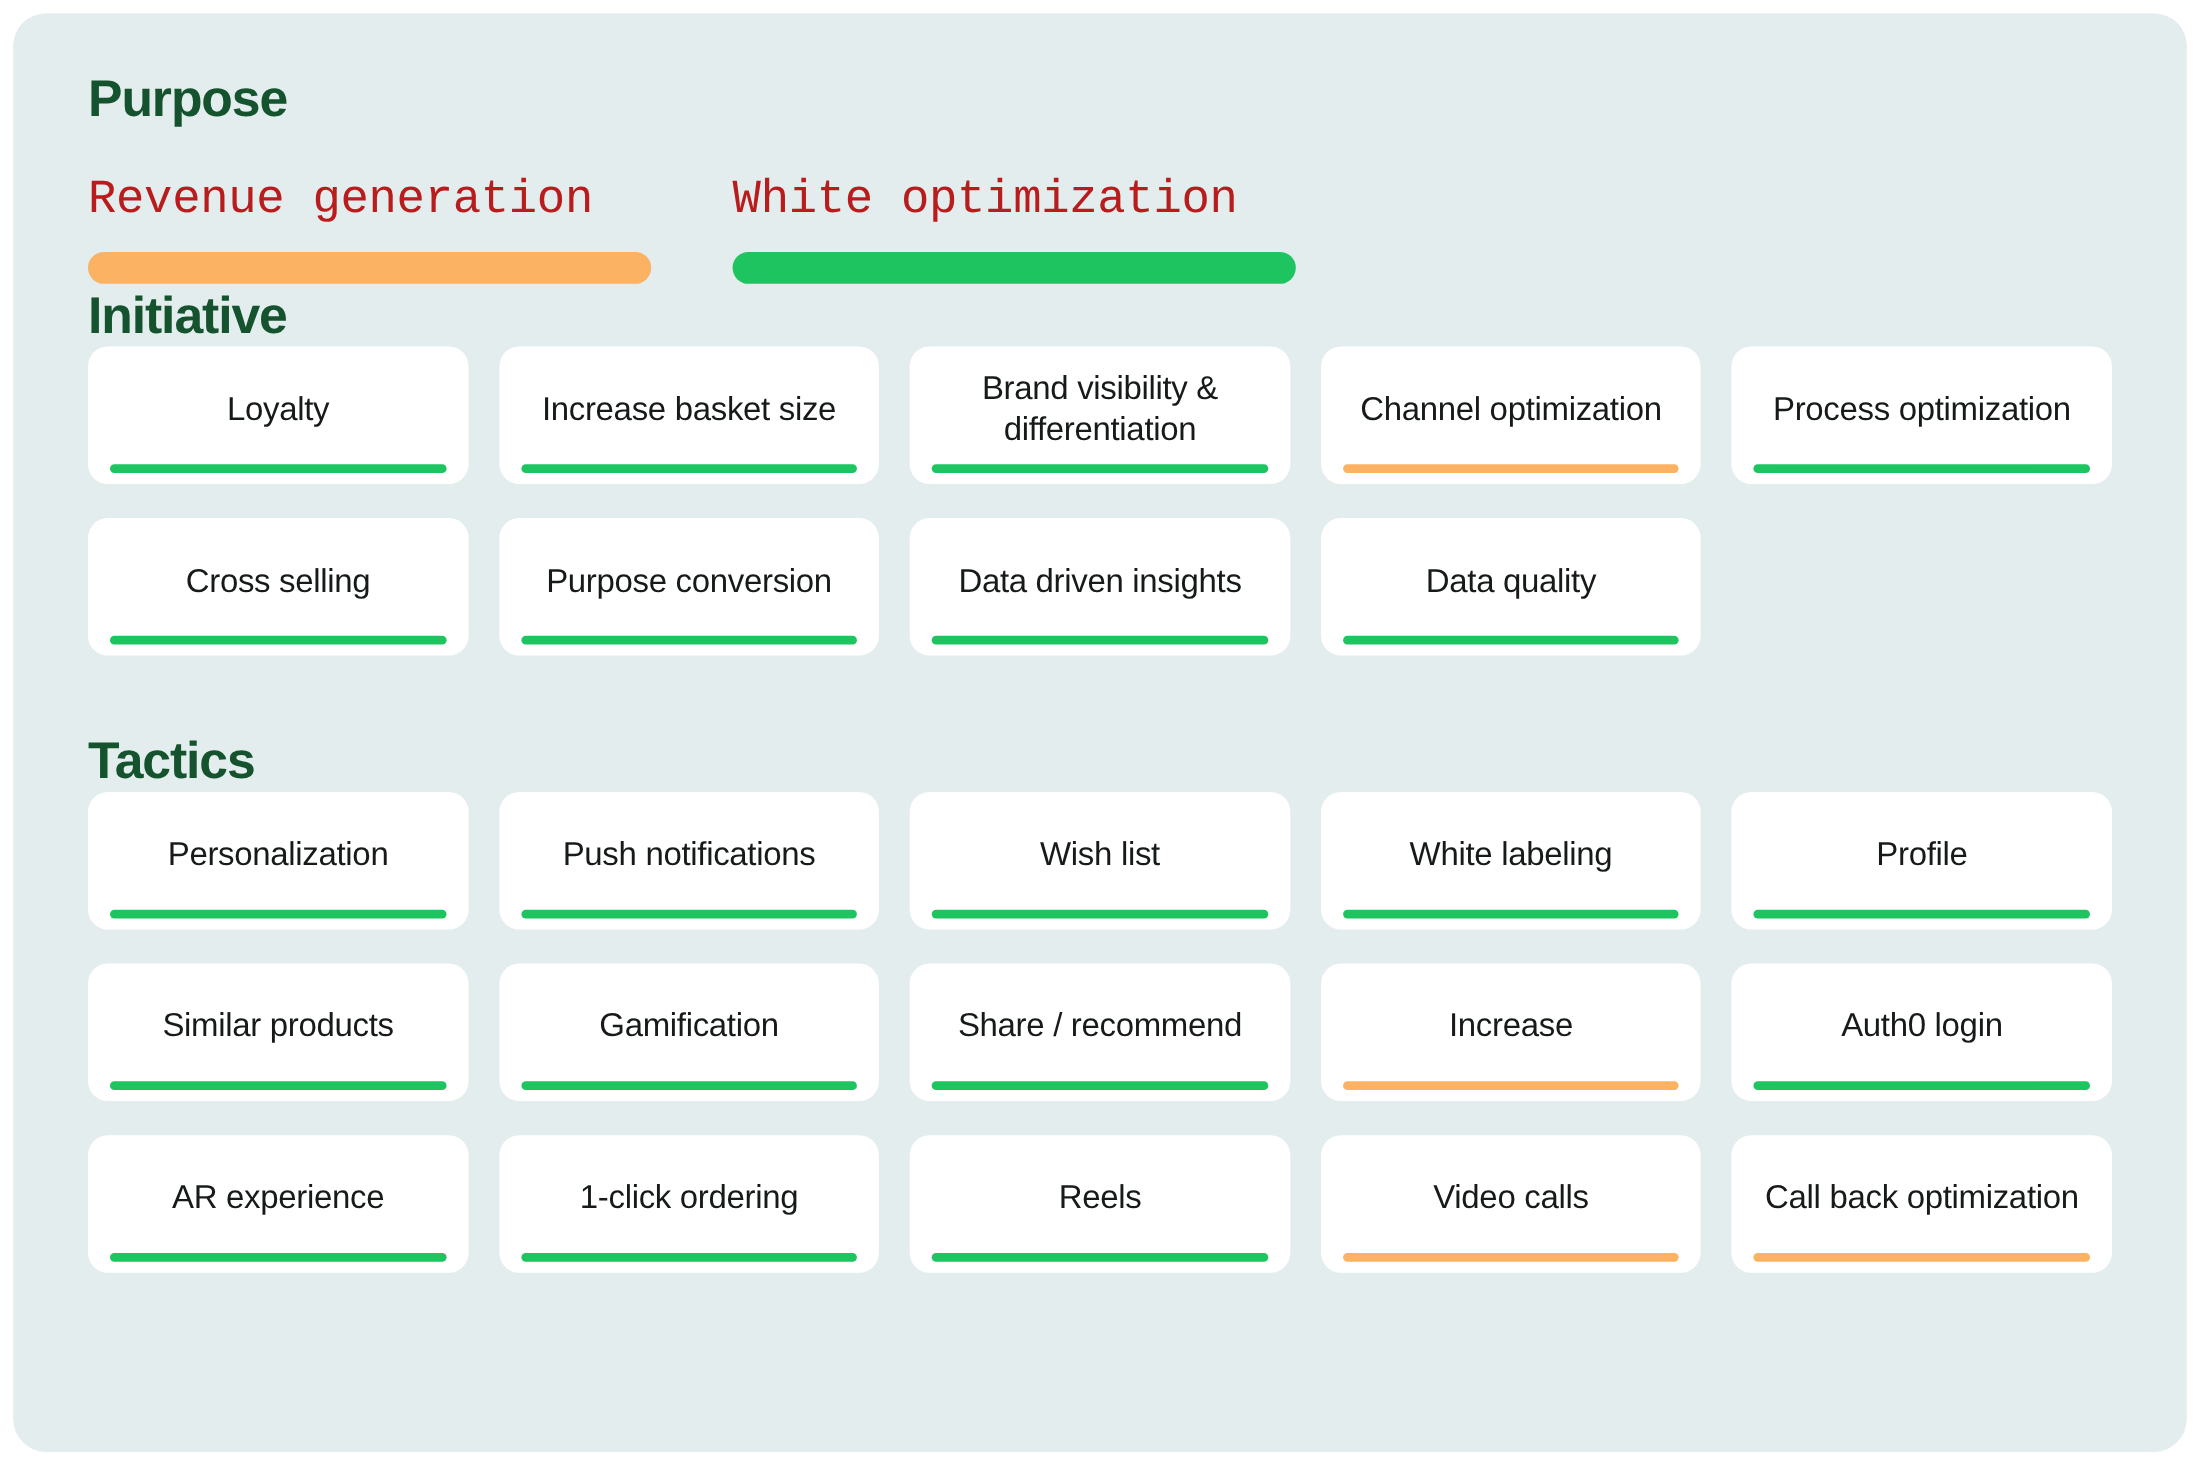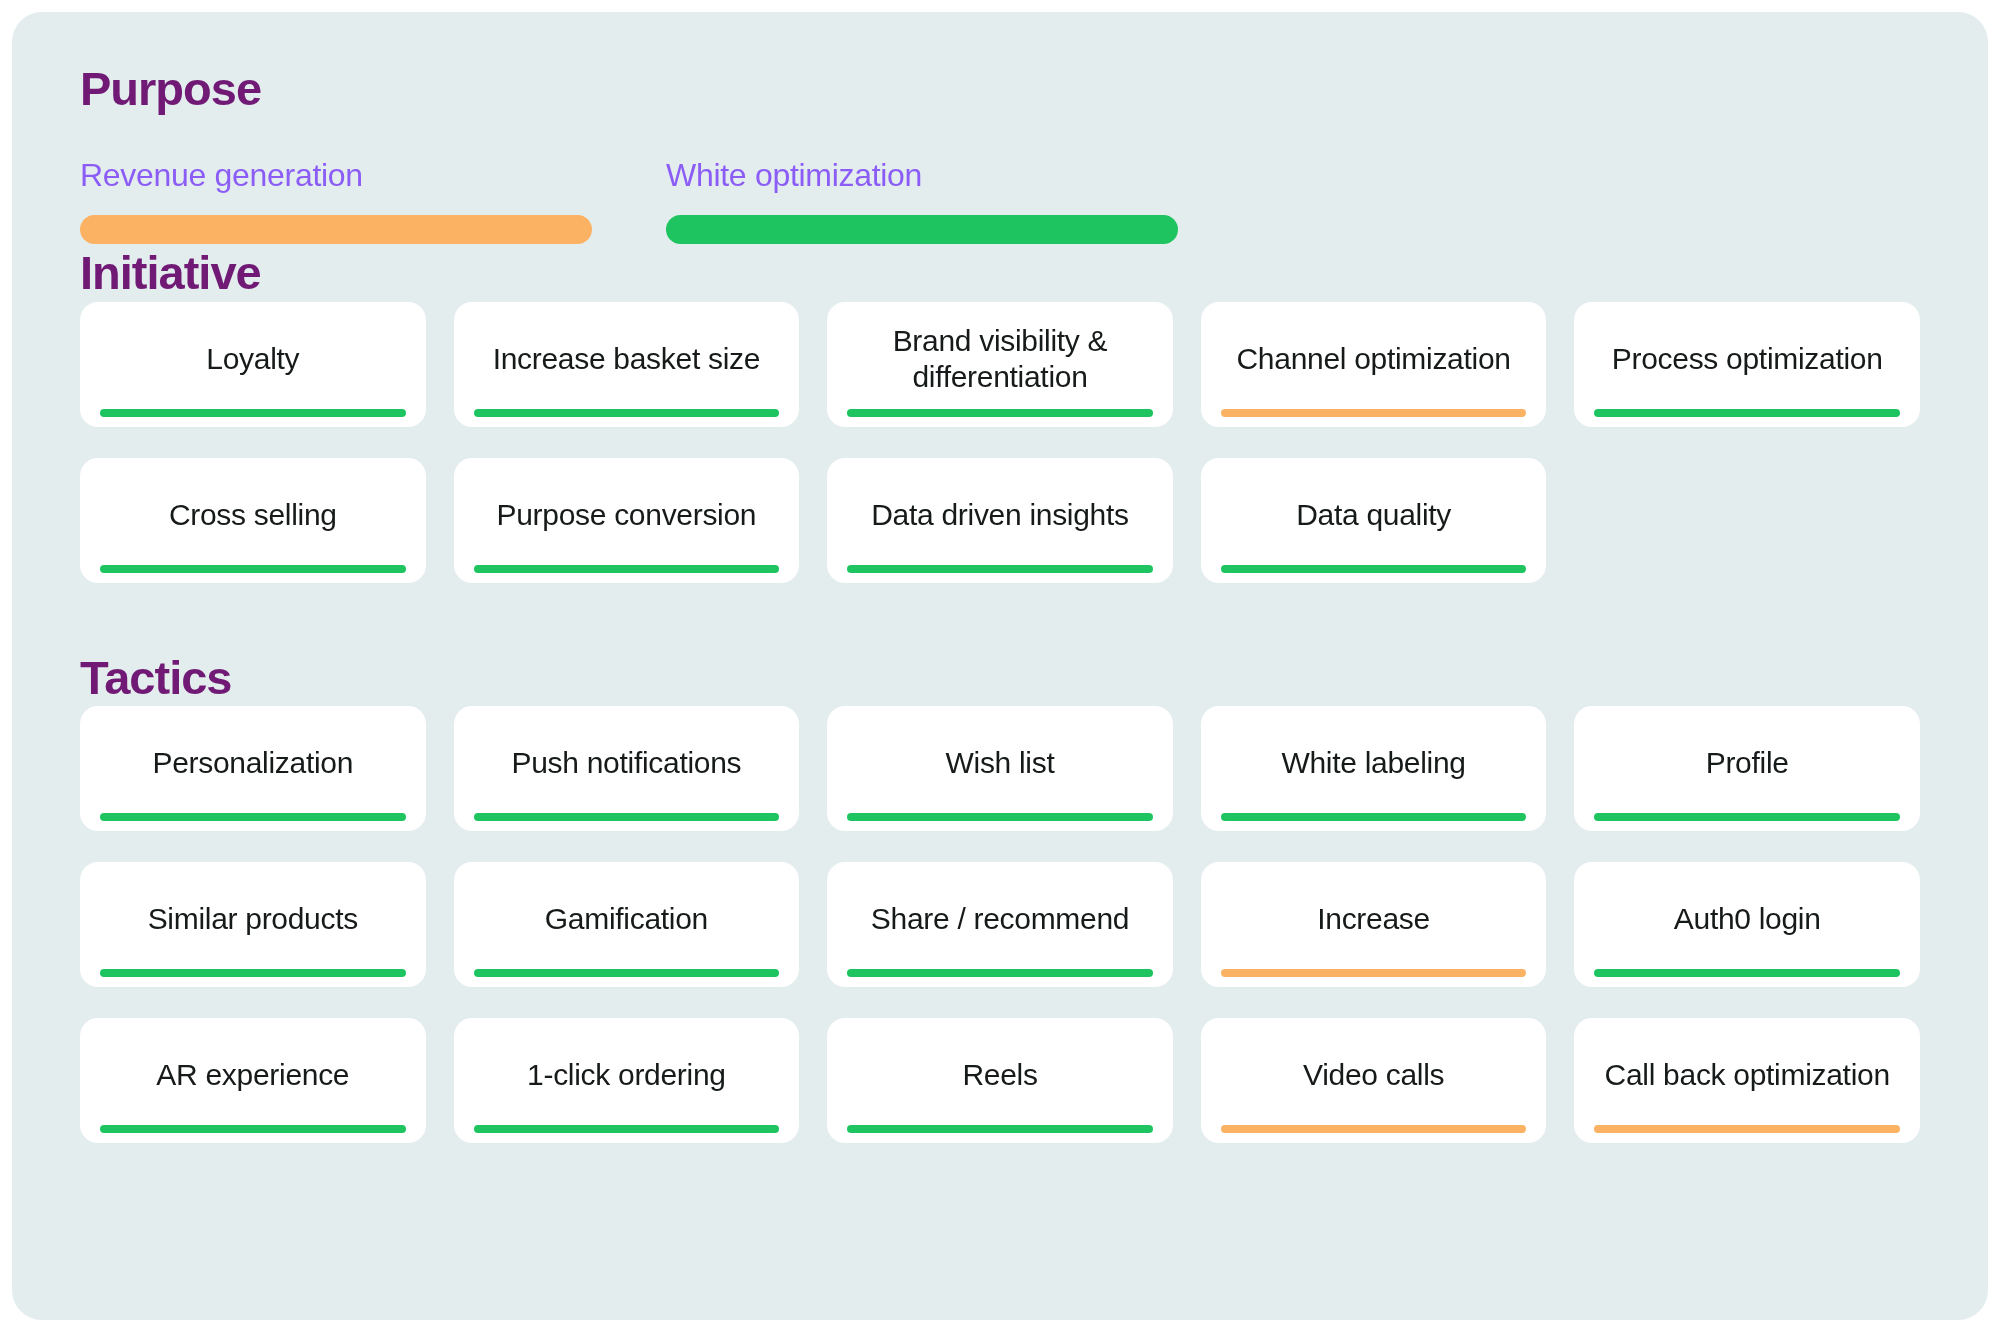--- a/index.html
+++ b/index.html
@@ -15,36 +15,37 @@
     width: 1976px; height: 1308px;
     background: #e3edee;
     border-radius: 30px;
     padding: 48px 68px 64px 68px;
     overflow: hidden;
   }
   .section-title {
     font-size: 47px;
     font-weight: 700;
     letter-spacing: -1px;
-    color: #701a75;
+    color: #14532d;
     line-height: 1.22;
   }
   
   .legend {
     display: flex;
     gap: 74px;
     margin-top: 38px;
   }
   .legend-item { width: 512px; }
   .legend-label {
-    font-size: 32px;
+    font-size: 43px;
     font-weight: 400;
     letter-spacing: -0.3px;
     line-height: 1.25;
-    color: #8b5cf6;
+    color: #b91c1c;
+    font-family: Liberation Mono, monospace;
   }
   .legend-bar {
     margin-top: 20px;
     width: 512px;
     height: 29px;
     border-radius: 15px;
   }
   
   .section-initiative .section-title { }
   .section-tactics   .section-title { margin-top: 66px; }

